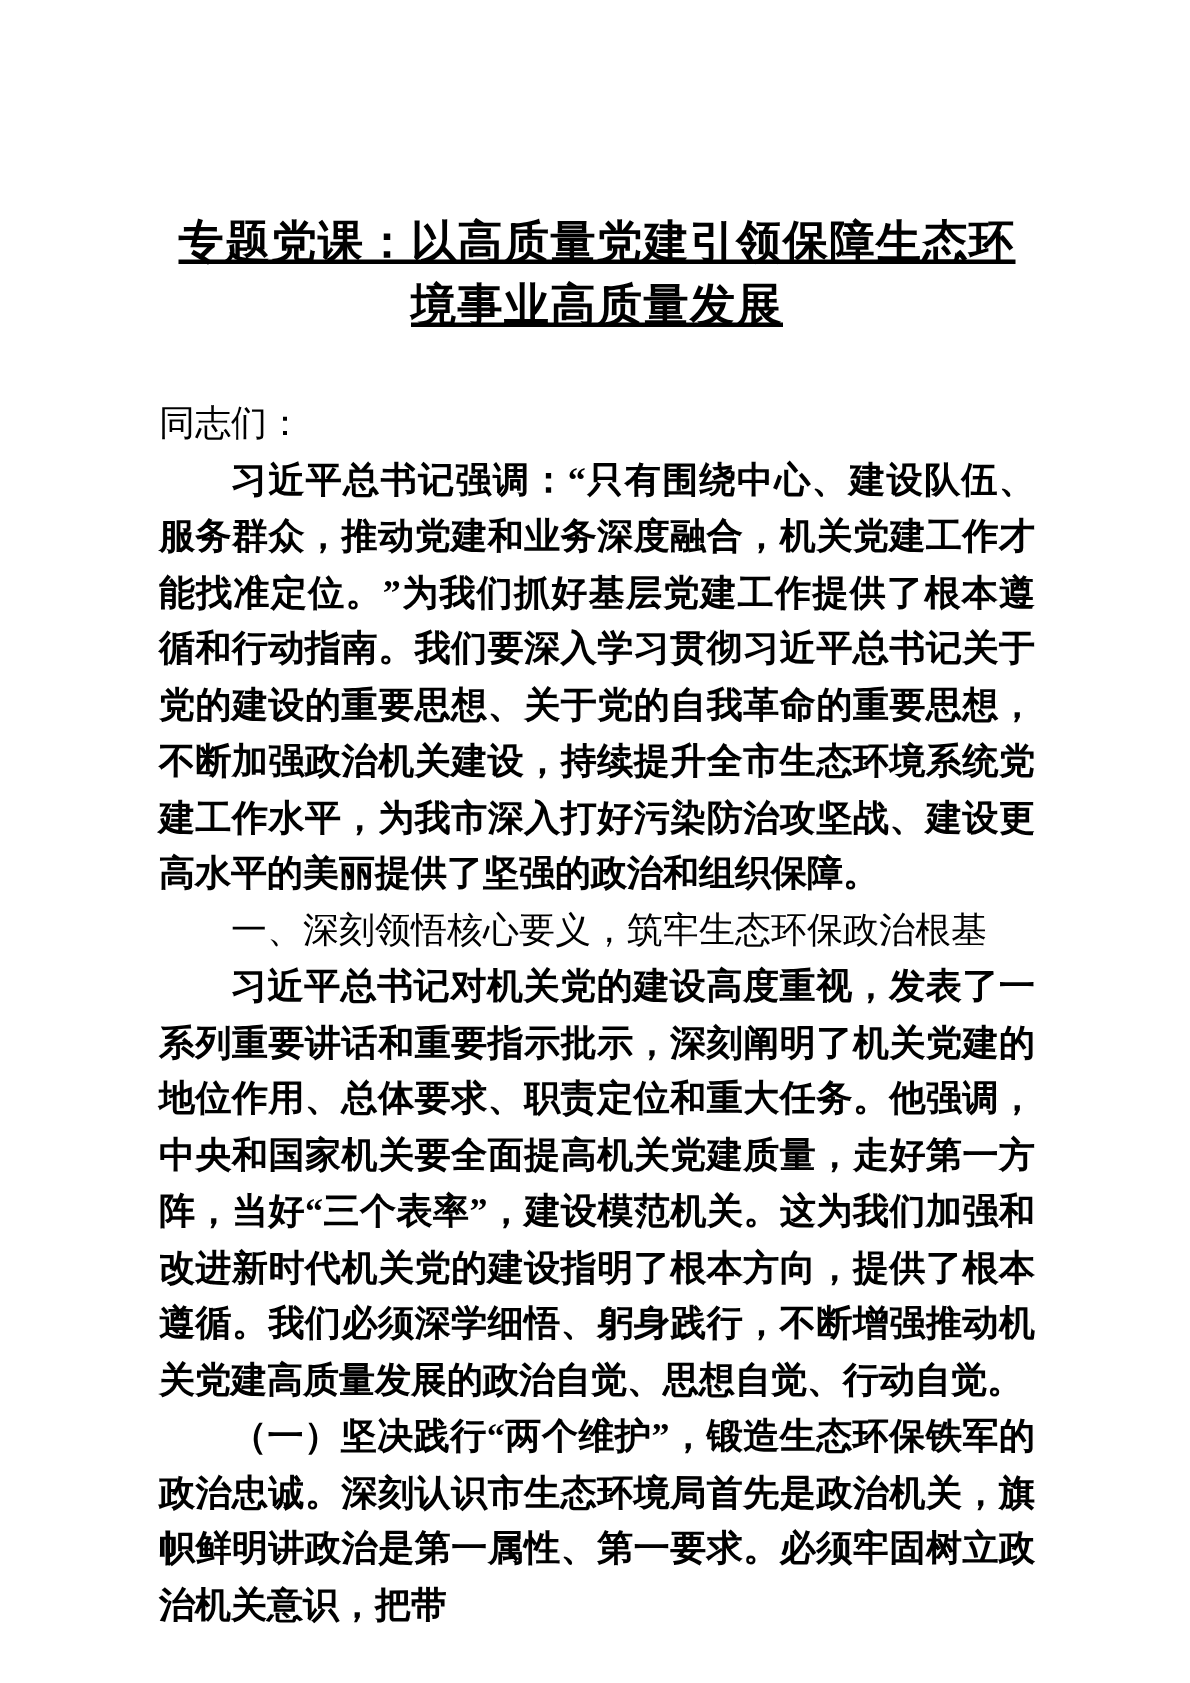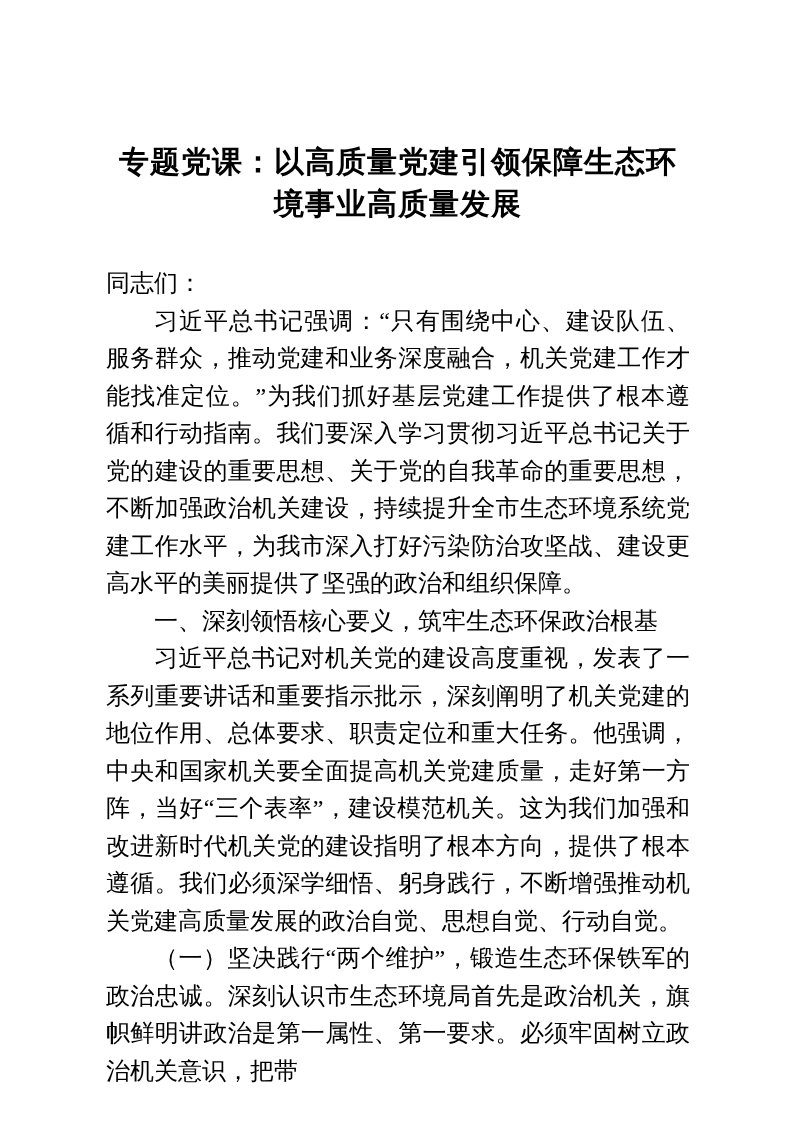--- a/index.html
+++ b/index.html
@@ -19,37 +19,39 @@
     color: #000000;
   }
   .doc-title {
     margin: 0;
     font-size: 30px;
     font-weight: bold;
     line-height: 42px;
     text-align: center;
     letter-spacing: 1px;
     color: #000000;
+    text-decoration: underline;
   }
   .doc-body {
     margin-top: 40px;
     font-size: 24px;
     line-height: 37.5px;
     text-align: justify;
     color: #000000;
   }
   .doc-body p {
     margin: 0;
     padding: 0;
   }
   p.salutation {
     text-indent: 0;
   }
   p.para {
     text-indent: 2em;
+    font-weight: bold;
   }
   p.section-heading {
     font-weight: normal;
   }
 </style>
 </head>
 <body>
 
 <div class="page">
   <h1 class="doc-title">专题党课：以高质量党建引领保障生态环境事业高质量发展</h1>

